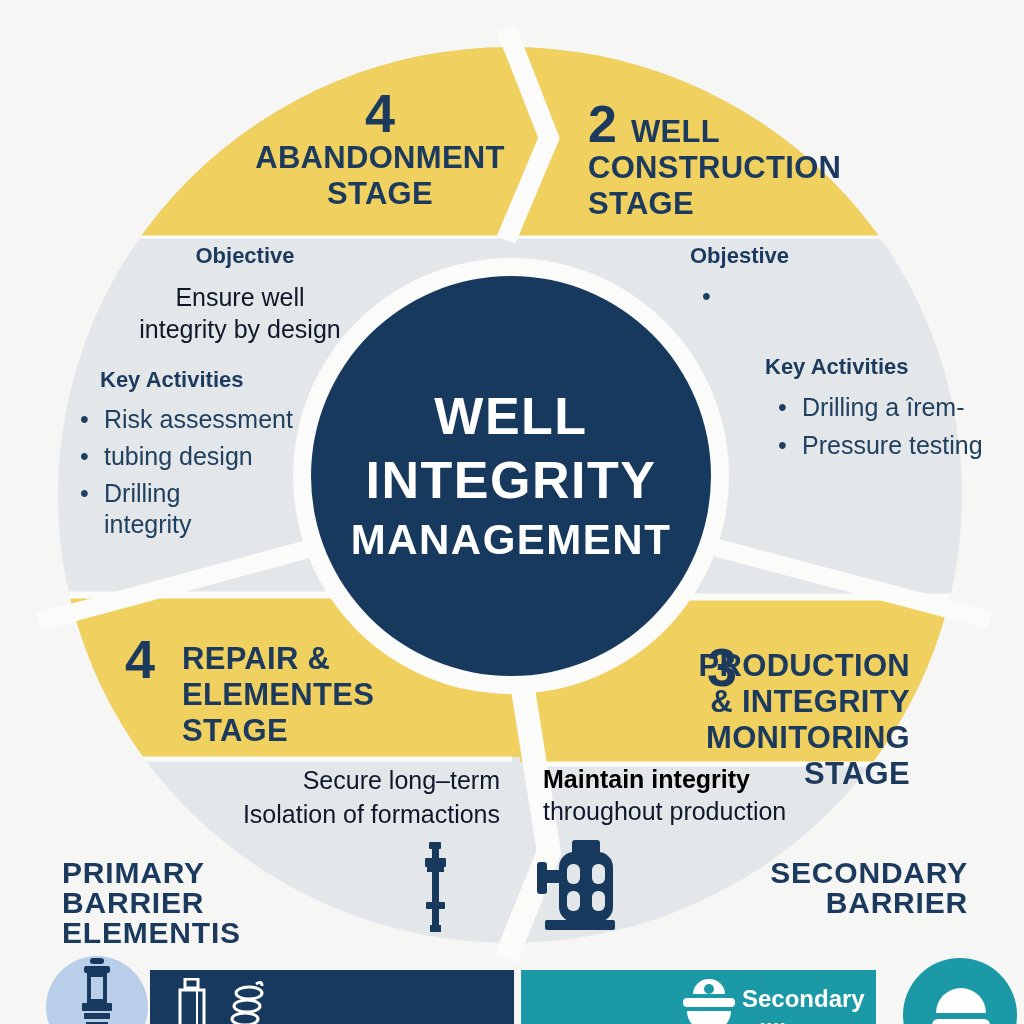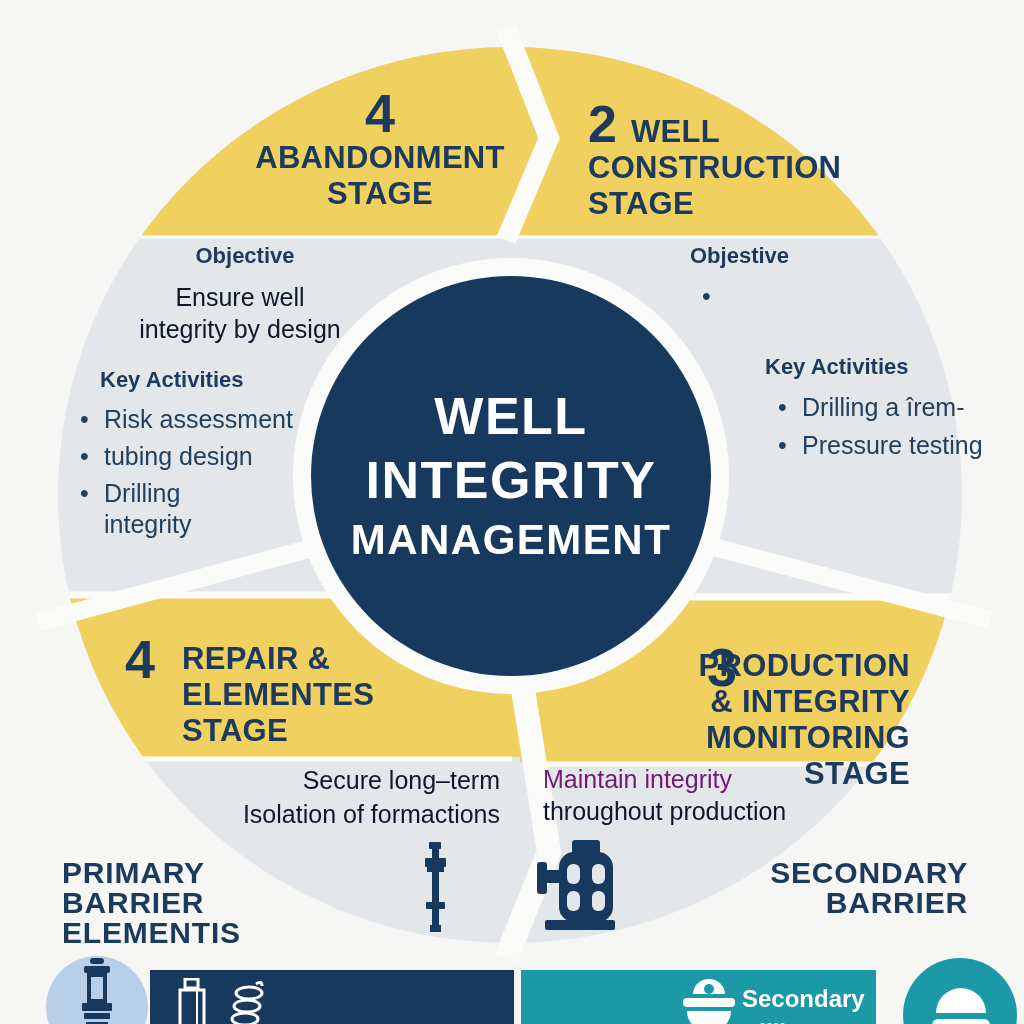--- a/index.html
+++ b/index.html
@@ -142,21 +142,21 @@
     <div>Isolation of formactions</div>
   </div>
 
   <div class="abs stage-num" style="left:707px;top:640px">3</div>
   <div class="abs" style="left:600px;top:648px;width:310px;text-align:right">
     <div class="stage-title">PRODUCTION</div>
     <div class="stage-title">&amp; INTEGRITY</div>
     <div class="stage-title">MONITORING STAGE</div>
   </div>
   <div class="abs" style="left:543px;top:763px;width:330px;line-height:33px">
-    <div class="body-txt" style="font-weight:400;color:#701a75">Maintain integrity</div>
+    <div class="body-txt" style="font-weight:700;color:#000000">Maintain integrity</div>
     <div class="body-txt">throughout production</div>
   </div>
 
   <div class="abs" style="left:418px;top:842px">
     <svg width="34" height="90" viewBox="0 0 34 90">
       <g fill="#17395e">
         <rect x="11" y="0" width="12" height="7" rx="1"></rect>
         <rect x="14" y="7" width="7" height="76"></rect>
         <rect x="7" y="16" width="21" height="9" rx="1"></rect>
         <rect x="9" y="25" width="17" height="5"></rect>

